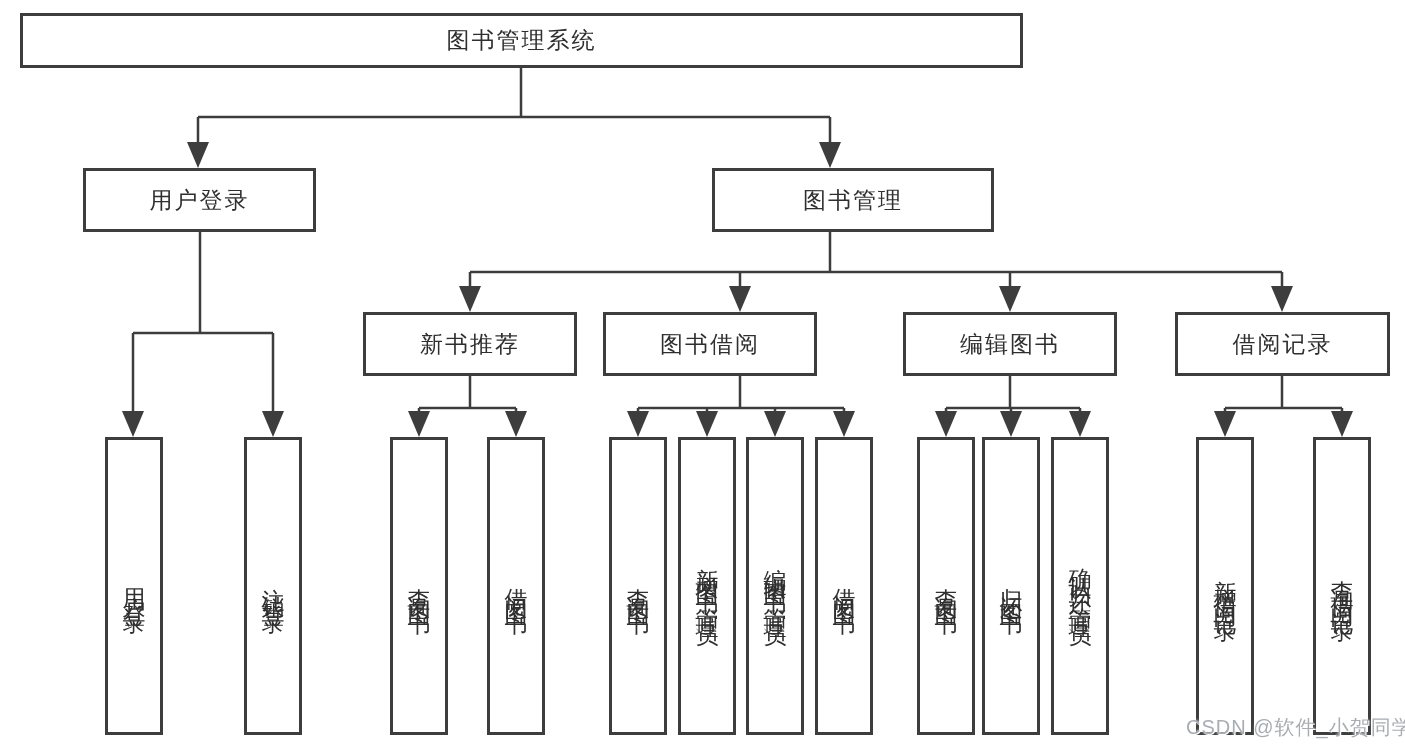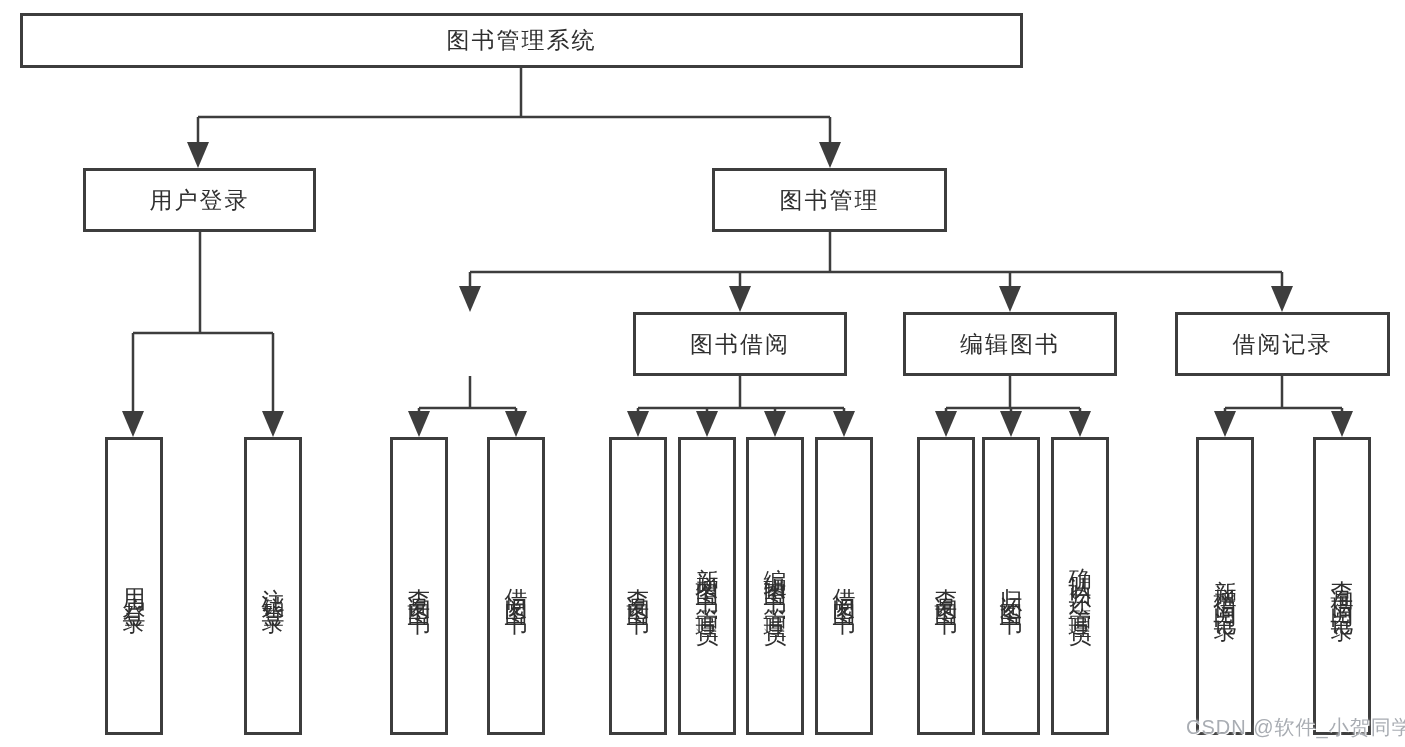--- a/index.html
+++ b/index.html
@@ -116,25 +116,28 @@
     <polygon class="arrow" points="1331,411 1353,411 1342,437"></polygon>
   </svg>
 
   <div class="node root-box">
     <span class="h-label">图书管理系统</span>
   </div>
 
   <div class="node lvl2" style="left:83px; width:233px;">
     <span class="h-label">用户登录</span>
   </div>
-  <div class="node lvl2" style="left:712px; width:235px;">
+  <div class="node lvl2" style="left:712px; width:282px;">
     <span class="h-label">图书管理</span>
   </div>
 
-  <div class="node lvl3" style="left:633px;">
+  <div class="node lvl3" style="left:363px;">
+    <span class="h-label">新书推荐</span>
+  </div>
+  <div class="node lvl3" style="left:603px;">
     <span class="h-label">图书借阅</span>
   </div>
   <div class="node lvl3" style="left:903px;">
     <span class="h-label">编辑图书</span>
   </div>
   <div class="node lvl3" style="left:1175px; width:215px;">
     <span class="h-label">借阅记录</span>
   </div>
 
   <div class="node leaf" style="left:105px;">

